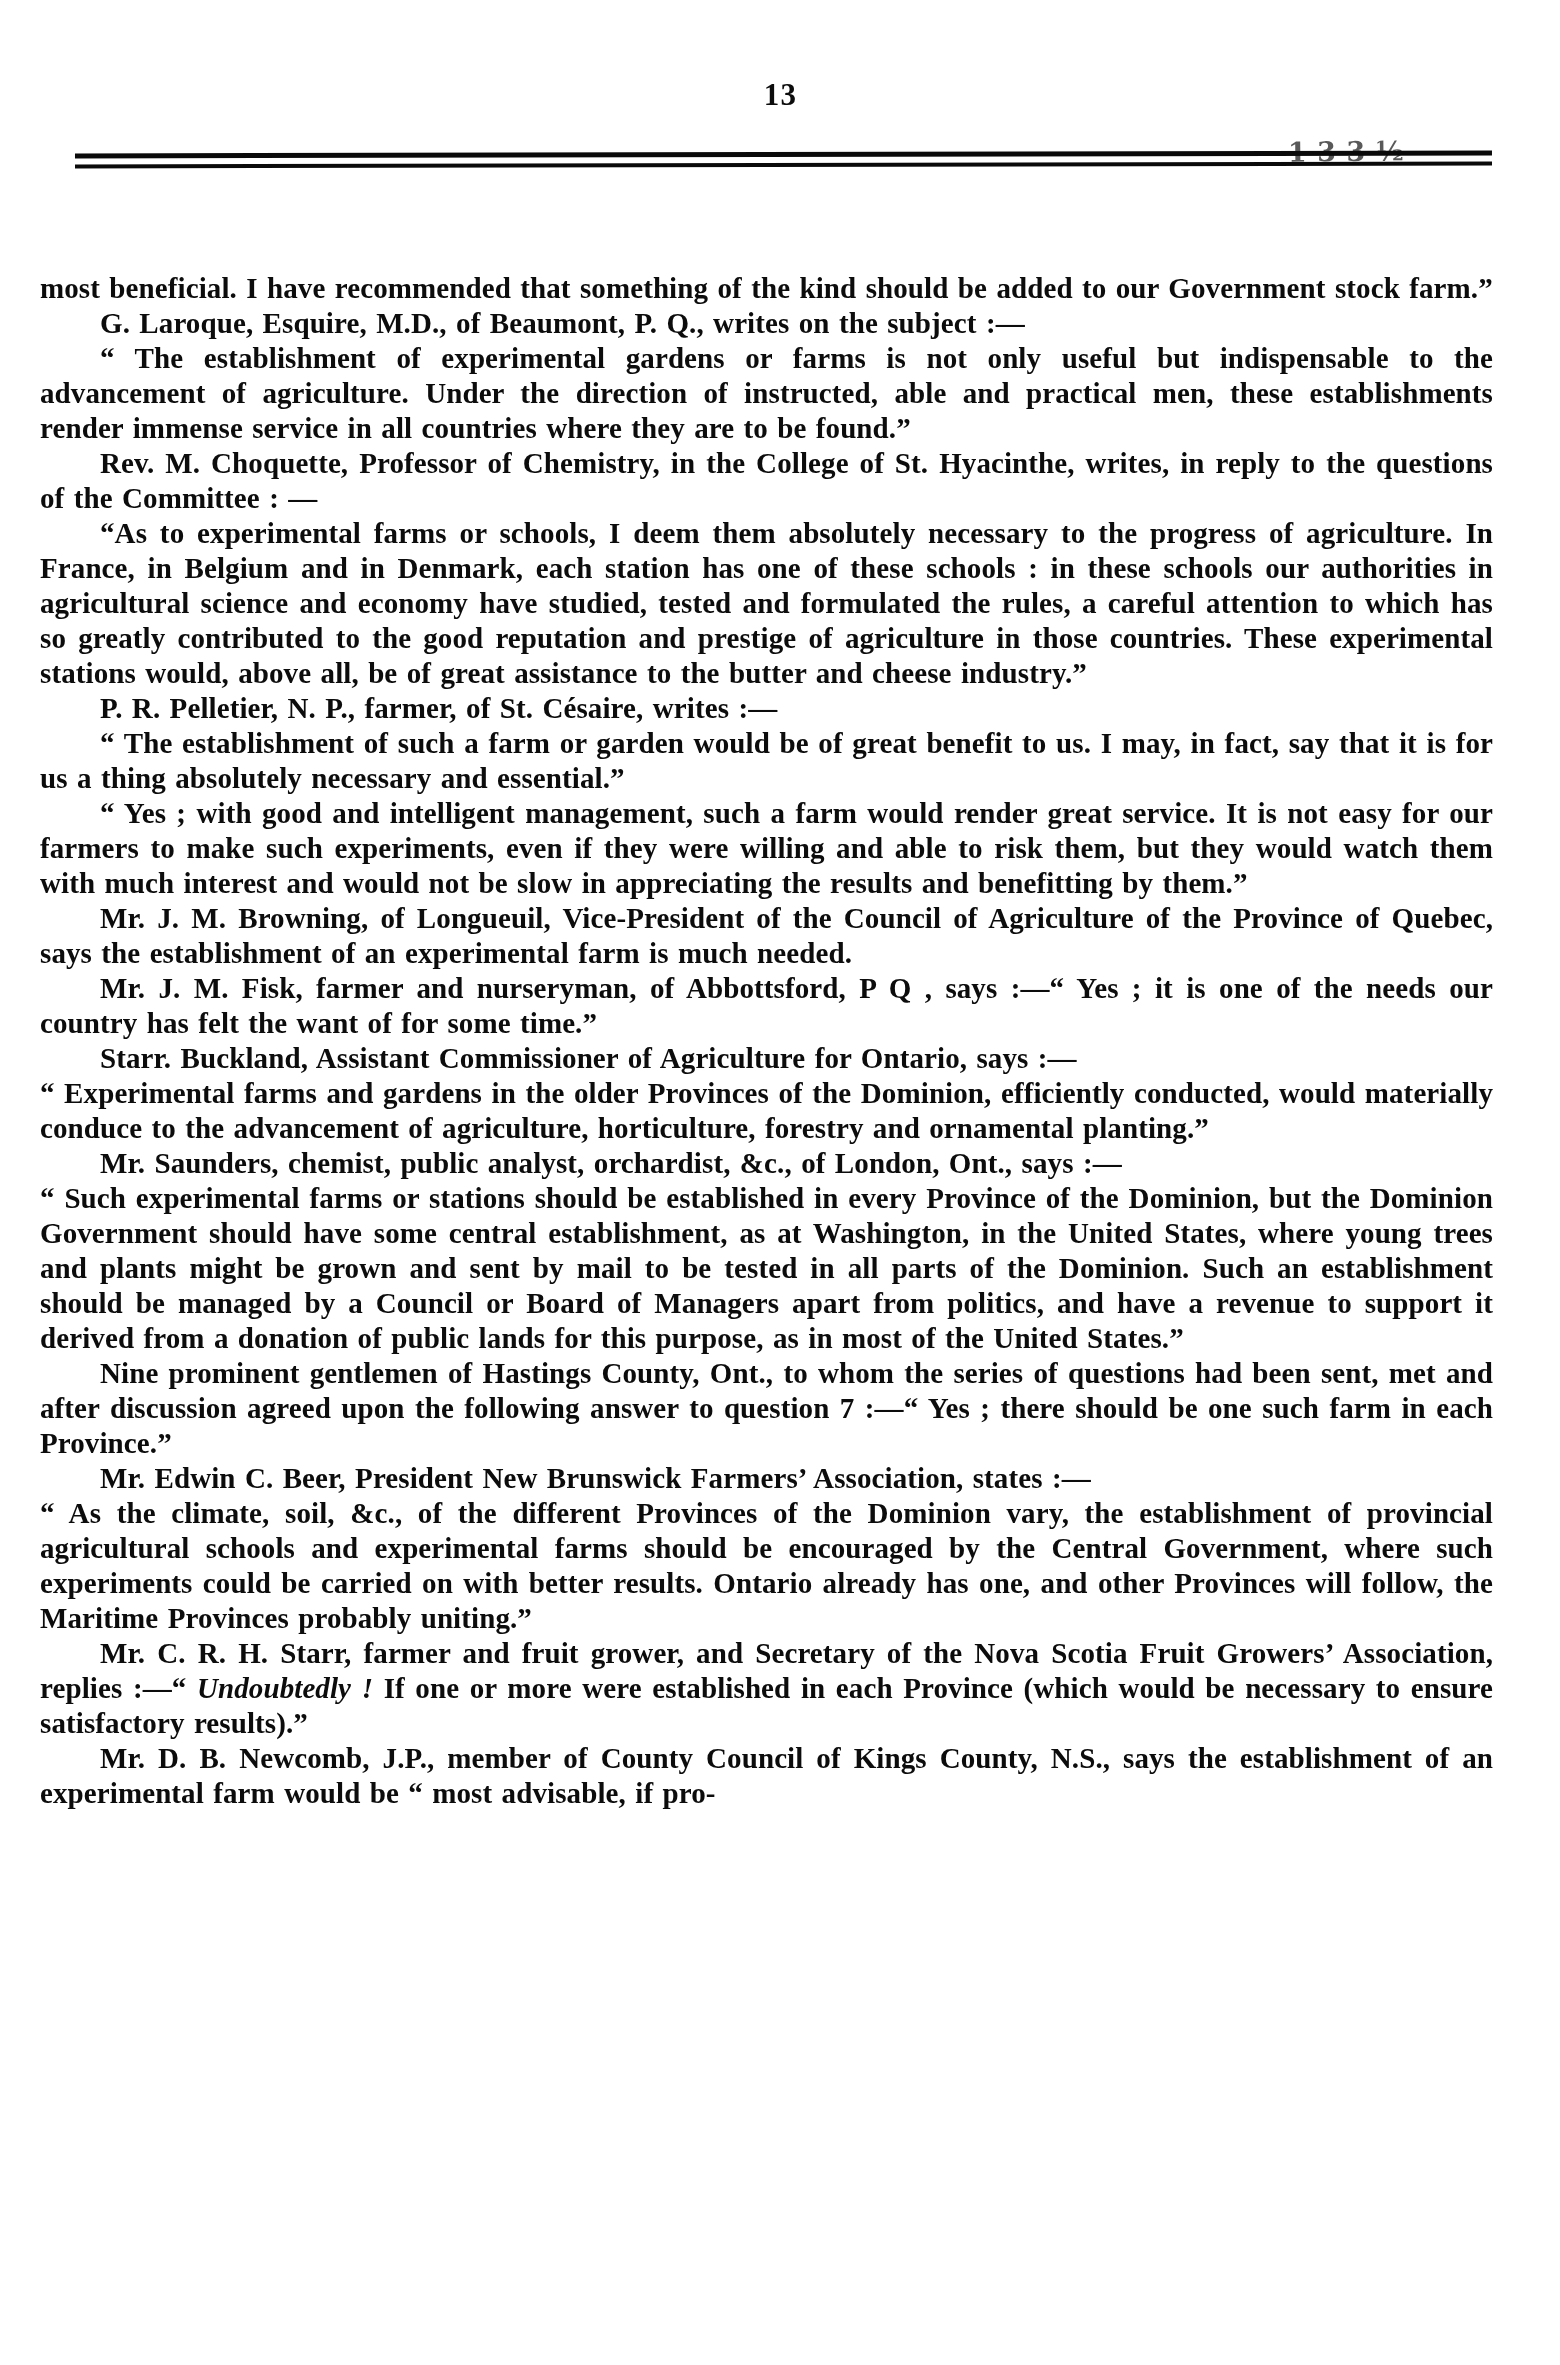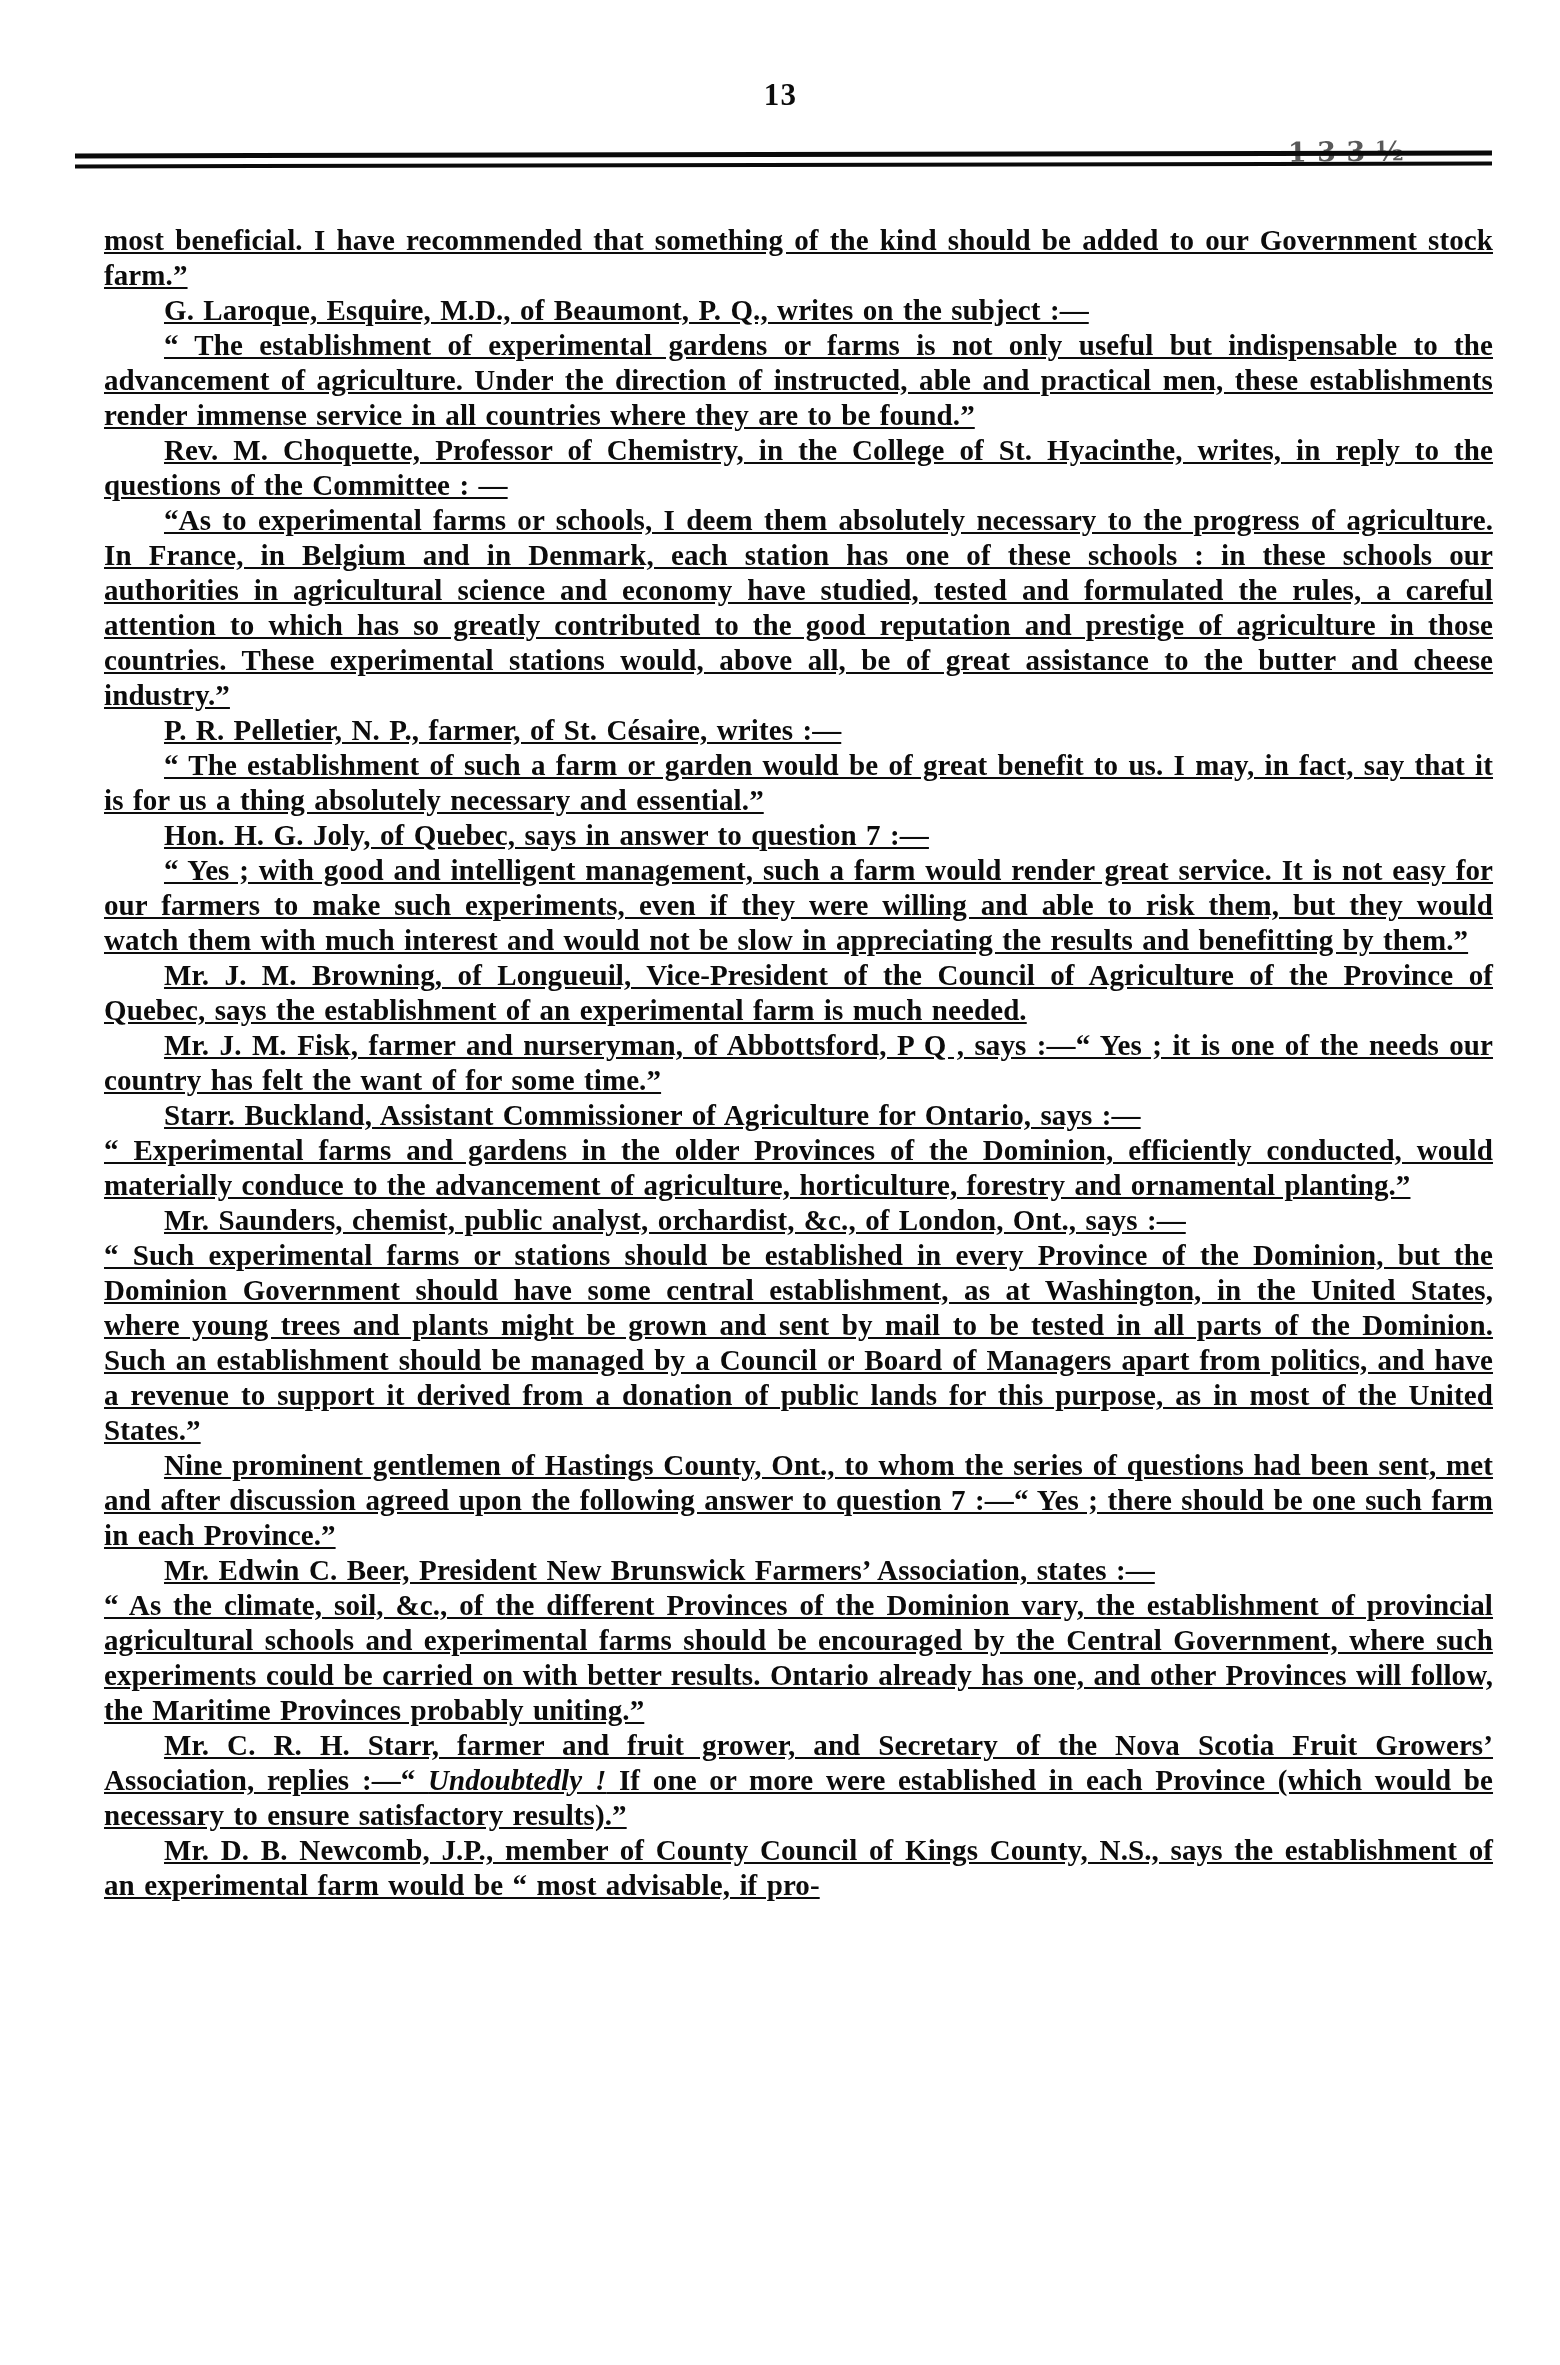--- a/index.html
+++ b/index.html
@@ -36,24 +36,23 @@
     font-family: "DejaVu Serif", serif;
   }
   .header-rule {
     margin: 39px 69px 0 75px;
     height: 5.9px;
     border-top: 5.2px solid #0a0a0a;
     border-bottom: 4.6px solid #0a0a0a;
     transform: rotate(-0.12deg);
   }
   .text-block {
-    margin-top: 56px;
-    padding-left: 104px;
+    margin-top: 104px;
+    padding-left: 40px;
     padding-right: 68px;
-    text-decoration: underline;
   }
   .para {
     margin: 0;
     font-size: 29px;
     line-height: 35px;
     font-weight: 700;
     text-align: justify;
     word-spacing: 2px;
     letter-spacing: 0.1px;
   }
@@ -76,21 +75,20 @@
   <div class="header-rule"></div>
 
   <div class="text-block">
       <p class="para"><span>most beneficial.  I have recommended that something of the kind should be added to our Government stock farm.”</span></p>
       <p class="para indent"><span>G. Laroque, Esquire, M.D., of Beaumont, P. Q., writes on the subject :—</span></p>
       <p class="para indent"><span>“ The establishment of experimental gardens or farms is not only useful but indispensable to the advancement of agriculture.  Under the direction of instructed, able and practical men, these establishments render immense service in all countries where they are to be found.”</span></p>
       <p class="para indent"><span>Rev. M. Choquette, Professor of Chemistry, in the College of St. Hyacinthe, writes, in reply to the questions of the Committee : —</span></p>
       <p class="para indent"><span>“As to experimental farms or schools, I deem them absolutely necessary to the progress of agriculture.  In France, in Belgium and in Denmark, each station has one of these schools : in these schools our authorities in agricultural science and economy have studied, tested and formulated the rules, a careful attention to which has so greatly contributed to the good reputation and prestige of agriculture in those countries.  These experimental stations would, above all, be of great assistance to the butter and cheese industry.”</span></p>
       <p class="para indent"><span>P. R. Pelletier, N. P., farmer, of St. Césaire, writes :—</span></p>
       <p class="para indent"><span>“ The establishment of such a farm or garden would be of great benefit to us.  I may, in fact, say that it is for us a thing absolutely necessary and essential.”</span></p>
-      <p class="para indent"><span>Hon. H. G. Joly, of Quebec, says in answer to question 7 :—</span></p>
       <p class="para indent"><span>“ Yes ; with good and intelligent management, such a farm would render great service.  It is not easy for our farmers to make such experiments, even if they were willing and able to risk them, but they would watch them with much interest and would not be slow in appreciating the results and benefitting by them.”</span></p>
       <p class="para indent"><span>Mr. J. M. Browning, of Longueuil, Vice-President of the Council of Agriculture of the Province of Quebec, says the establishment of an experimental farm is much needed.</span></p>
       <p class="para indent"><span>Mr. J. M. Fisk, farmer and nurseryman, of Abbottsford, P Q , says :—“ Yes ; it is one of the needs our country has felt the want of for some time.”</span></p>
       <p class="para indent"><span>Starr. Buckland, Assistant Commissioner of Agriculture for Ontario, says :—</span></p>
       <p class="para"><span>“ Experimental farms and gardens in the older Provinces of the Dominion, efficiently conducted, would materially conduce to the advancement of agriculture, horticulture, forestry and ornamental planting.”</span></p>
       <p class="para indent"><span>Mr. Saunders, chemist, public analyst, orchardist, &amp;c., of London, Ont., says :—</span></p>
       <p class="para"><span>“ Such experimental farms or stations should be established in every Province of the Dominion, but the Dominion Government should have some central establishment, as at Washington, in the United States, where young trees and plants might be grown and sent by mail to be tested in all parts of the Dominion.  Such an establishment should be managed by a Council or Board of Managers apart from politics, and have a revenue to support it derived from a donation of public lands for this purpose, as in most of the United States.”</span></p>
       <p class="para indent"><span>Nine prominent gentlemen of Hastings County, Ont., to whom the series of questions had been sent, met and after discussion agreed upon the following answer to question 7 :—“ Yes ; there should be one such farm in each Province.”</span></p>
       <p class="para indent"><span>Mr. Edwin C. Beer, President New Brunswick Farmers’ Association, states :—</span></p>
       <p class="para"><span>“ As the climate, soil, &amp;c., of the different Provinces of the Dominion vary, the establishment of provincial agricultural schools and experimental farms should be encouraged by the Central Government, where such experiments could be carried on with better results.  Ontario already has one, and other Provinces will follow, the Maritime Provinces probably uniting.”</span></p>

